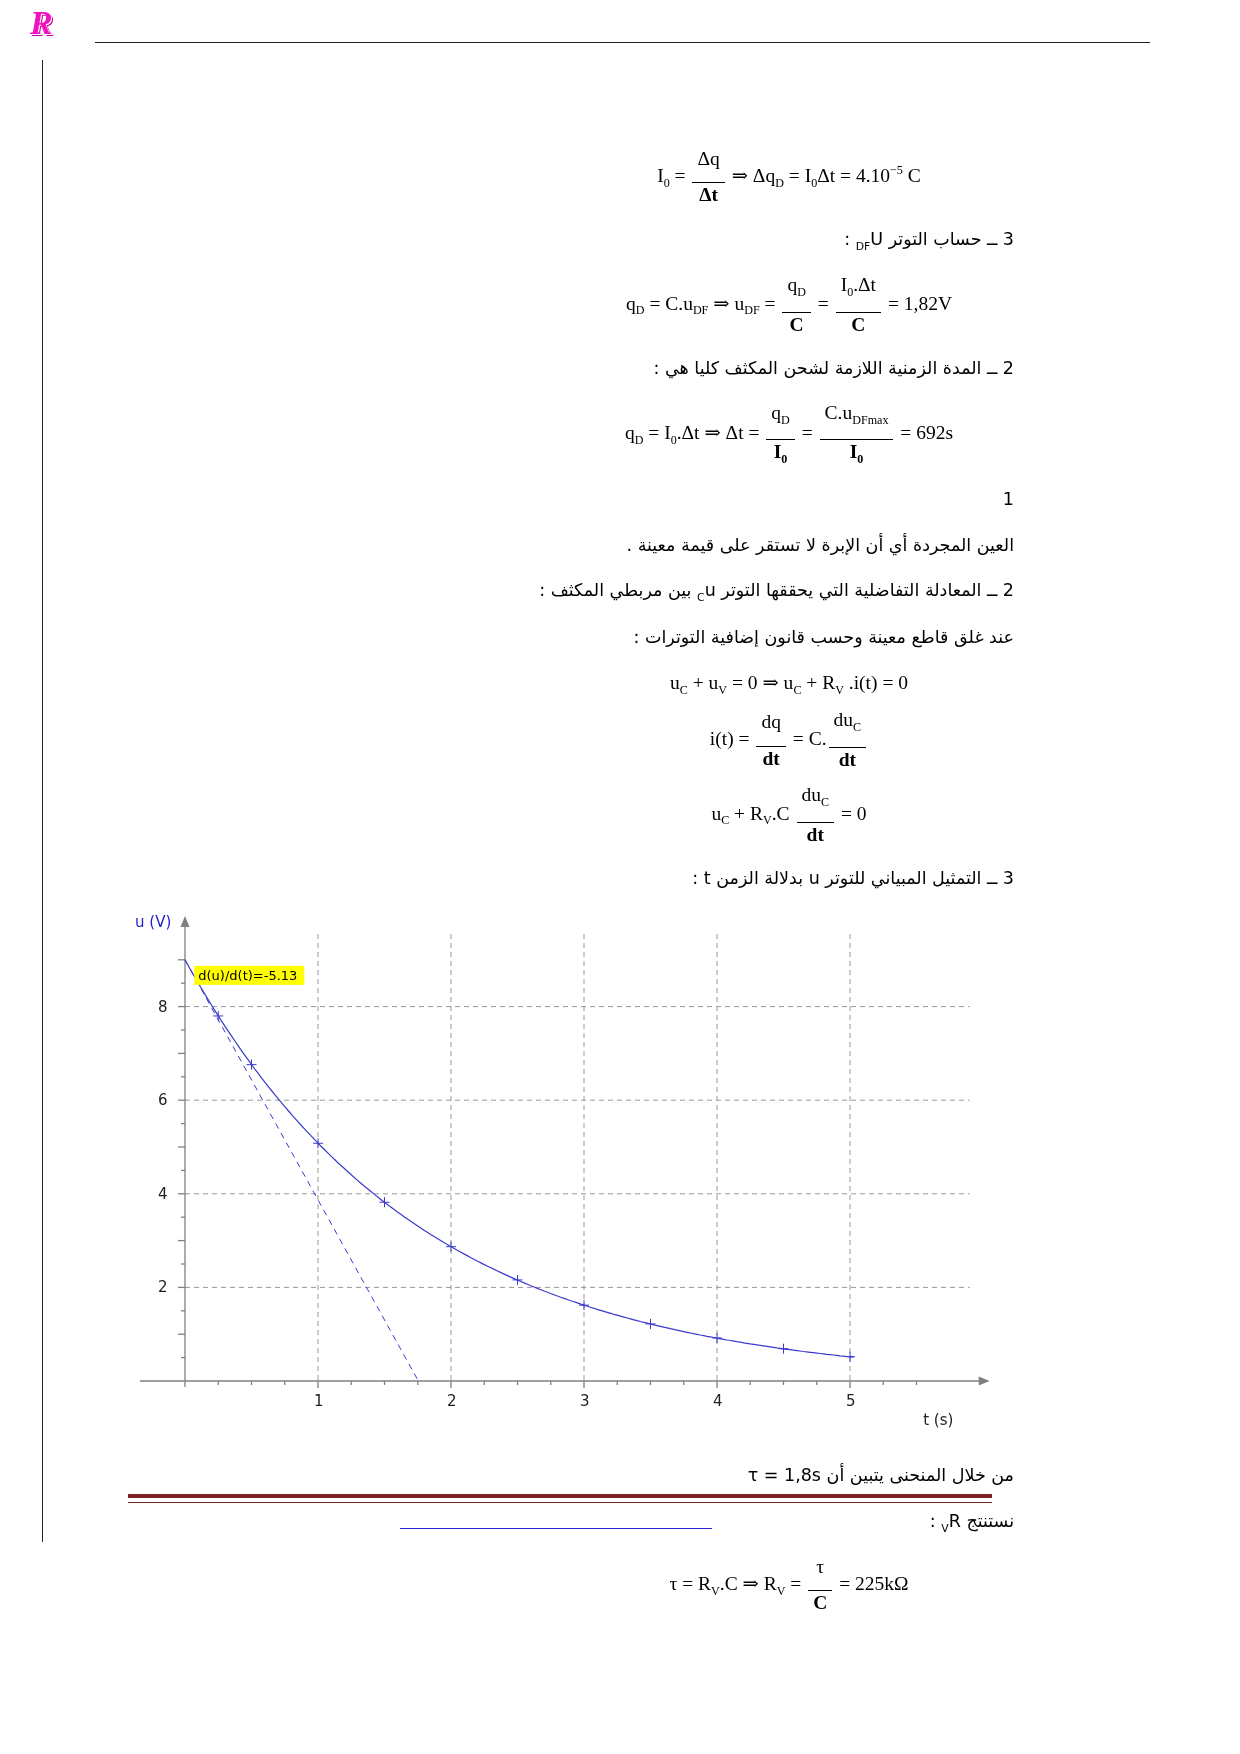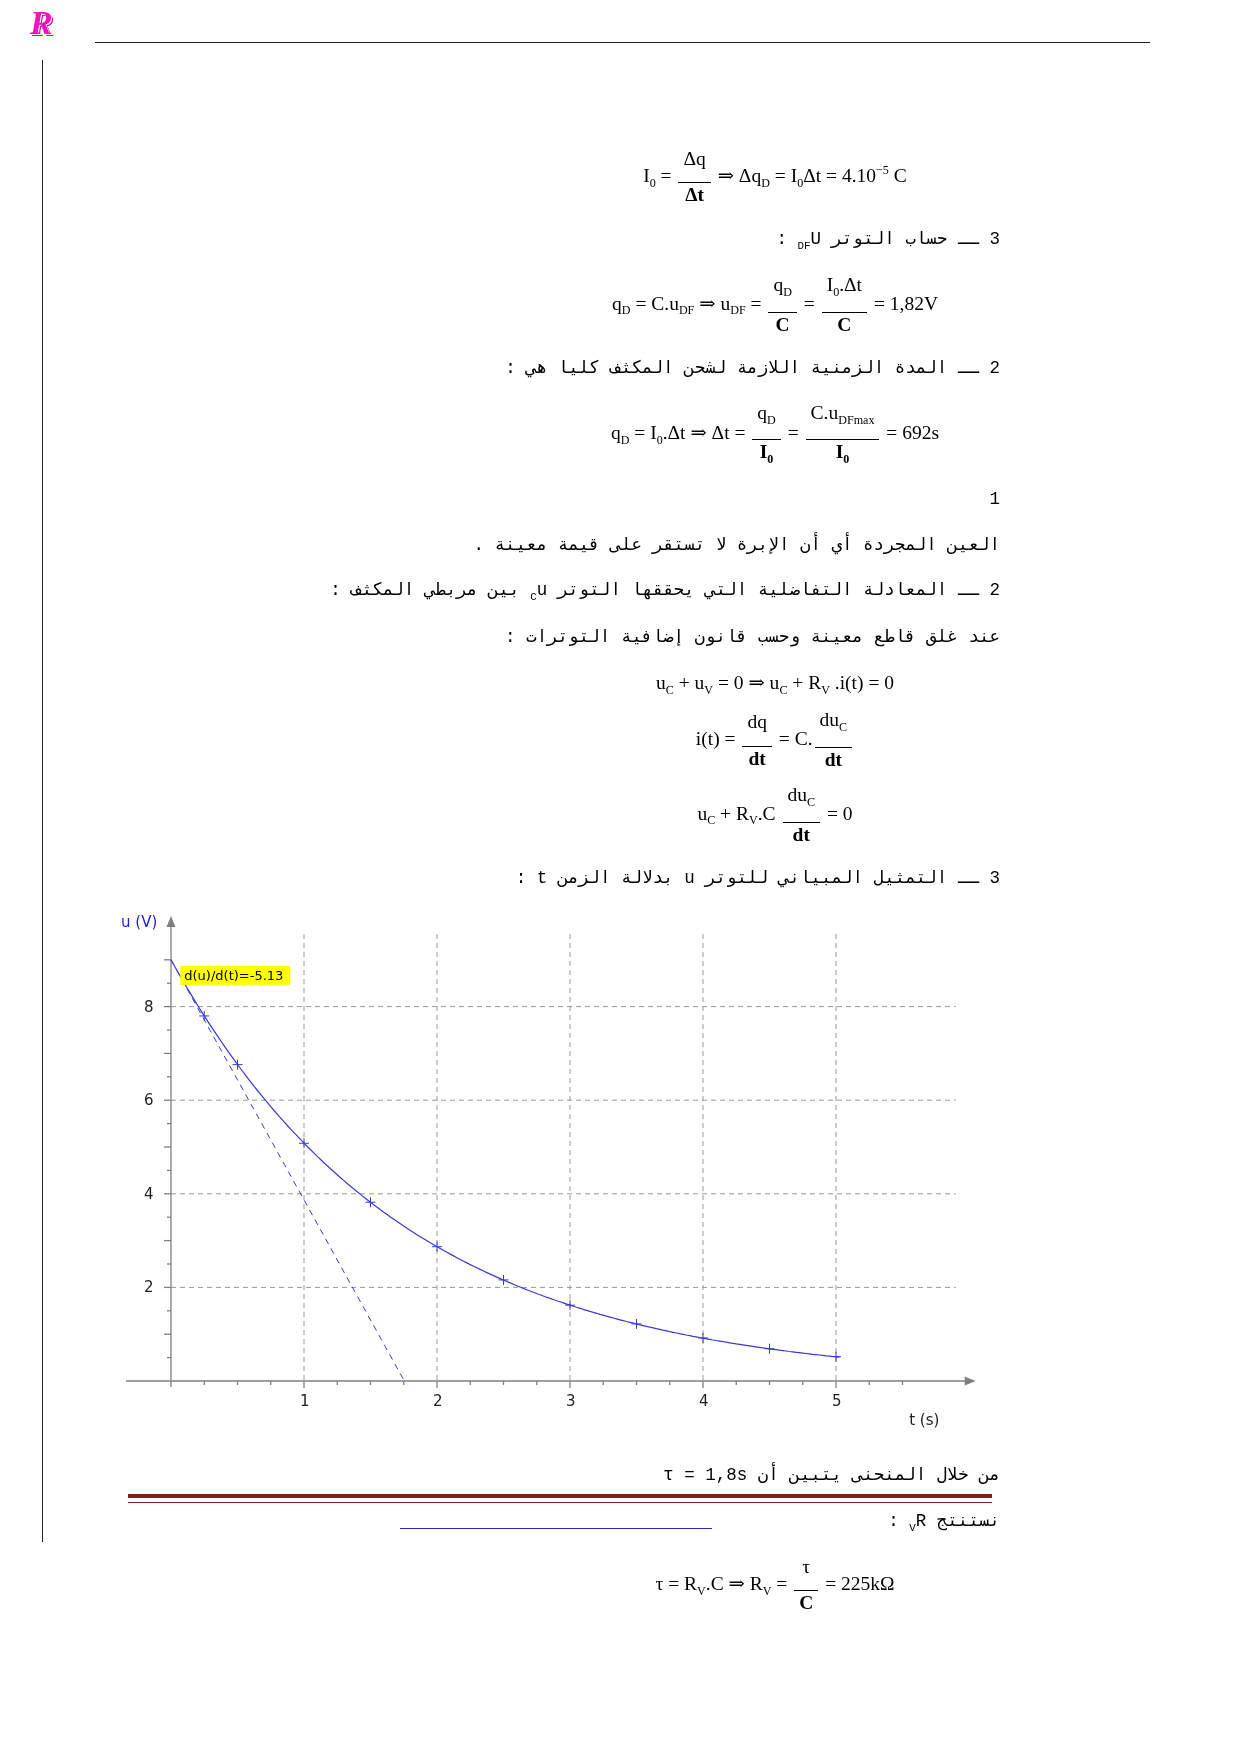--- a/index.html
+++ b/index.html
@@ -5,23 +5,23 @@
   html,body{margin:0;padding:0;background:#ffffff;}
   body{width:1240px;height:1754px;position:relative;font-family:"DejaVu Sans","Liberation Sans",sans-serif;color:#111;overflow:hidden;}
 
   .frame-top{position:absolute;left:95px;top:42px;width:1055px;border-top:1.5px solid #222;}
   .frame-left{position:absolute;left:42px;top:60px;height:1482px;border-left:1.5px solid #222;}
 
   .logo{position:absolute;left:30px;top:4px;font-family:"Liberation Serif",serif;
         font-style:italic;font-weight:900;font-size:34px;color:#f012be;
         text-shadow:1px 1px 0 #ffffff, 2px 2px 0 #d0009e;}
 
-  .content{position:absolute;left:100px;top:120px;width:900px;padding-top:16px;}
+  .content{position:absolute;left:114px;top:120px;width:900px;padding-top:16px;}
 
-  .ar{direction:rtl;text-align:right;font-size:17.5px;line-height:1.45;margin:20px 0;color:#000;font-family:Liberation Mono, monospace;}
+  .ar{direction:rtl;text-align:right;font-size:17.5px;line-height:1.45;margin:20px 0;color:#000;}
   .ar.bold{font-weight:bold;font-size:18px;}
 
   .eq{direction:ltr;text-align:center;font-family:"Liberation Serif","DejaVu Serif",serif;
       font-size:19.5px;color:#000;margin:12px 2% 12px 52%;}
   .eq sub,.ar sub{font-size:0.62em;}
   .eq sup{font-size:0.62em;}
   .frac{display:inline-block;vertical-align:middle;text-align:center;margin:0 2px;line-height:1.15;}
   .frac .num{display:block;border-bottom:1.2px solid #000;padding:0 5px 12px;}
   .frac .den{display:block;padding:1px 5px 0;font-weight:bold;}
 

